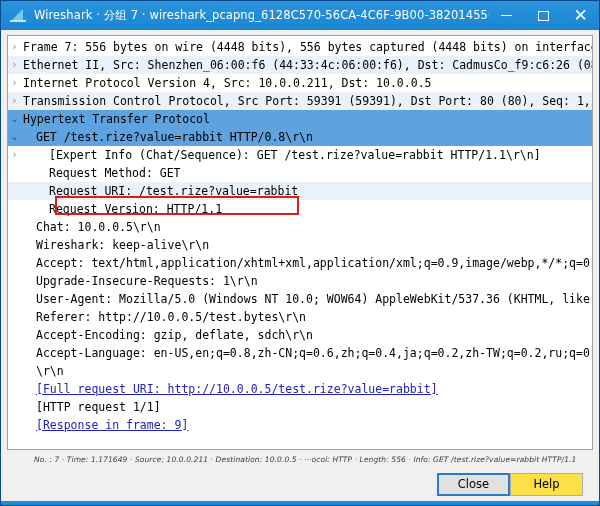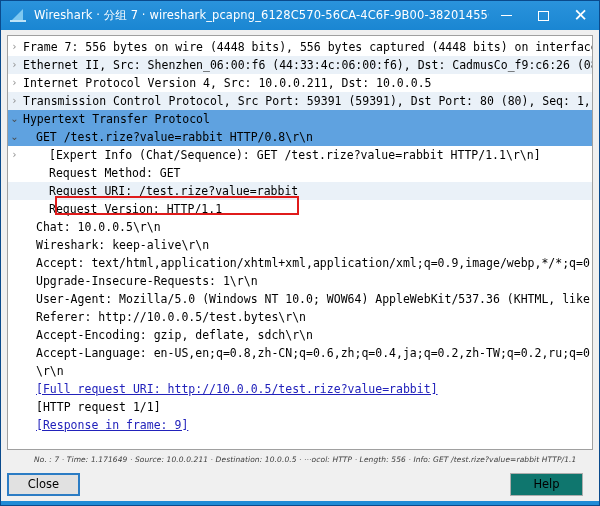--- a/index.html
+++ b/index.html
@@ -191,28 +191,28 @@
     white-space: nowrap;
     overflow: hidden;
     letter-spacing: 0.1px;
     margin-left: 23px;
   }
   .buttonbar {
     height: 34px;
     min-height: 34px;
     display: flex;
     align-items: center;
-    justify-content: space-between;
+    justify-content: flex-end;
     padding-right: 10px;
   }
   .btn {
     font-family: "DejaVu Sans", "Liberation Sans", sans-serif;
     font-size: 11.5px;
     color: #000000;
-    background: #0f766e;
+    background: #fde047;
     border: 1px solid #adadad;
     height: 23px;
     min-width: 73px;
     padding: 0 10px;
     box-sizing: border-box;
     display: flex;
     align-items: center;
     justify-content: center;
     border-radius: 0;
   }

